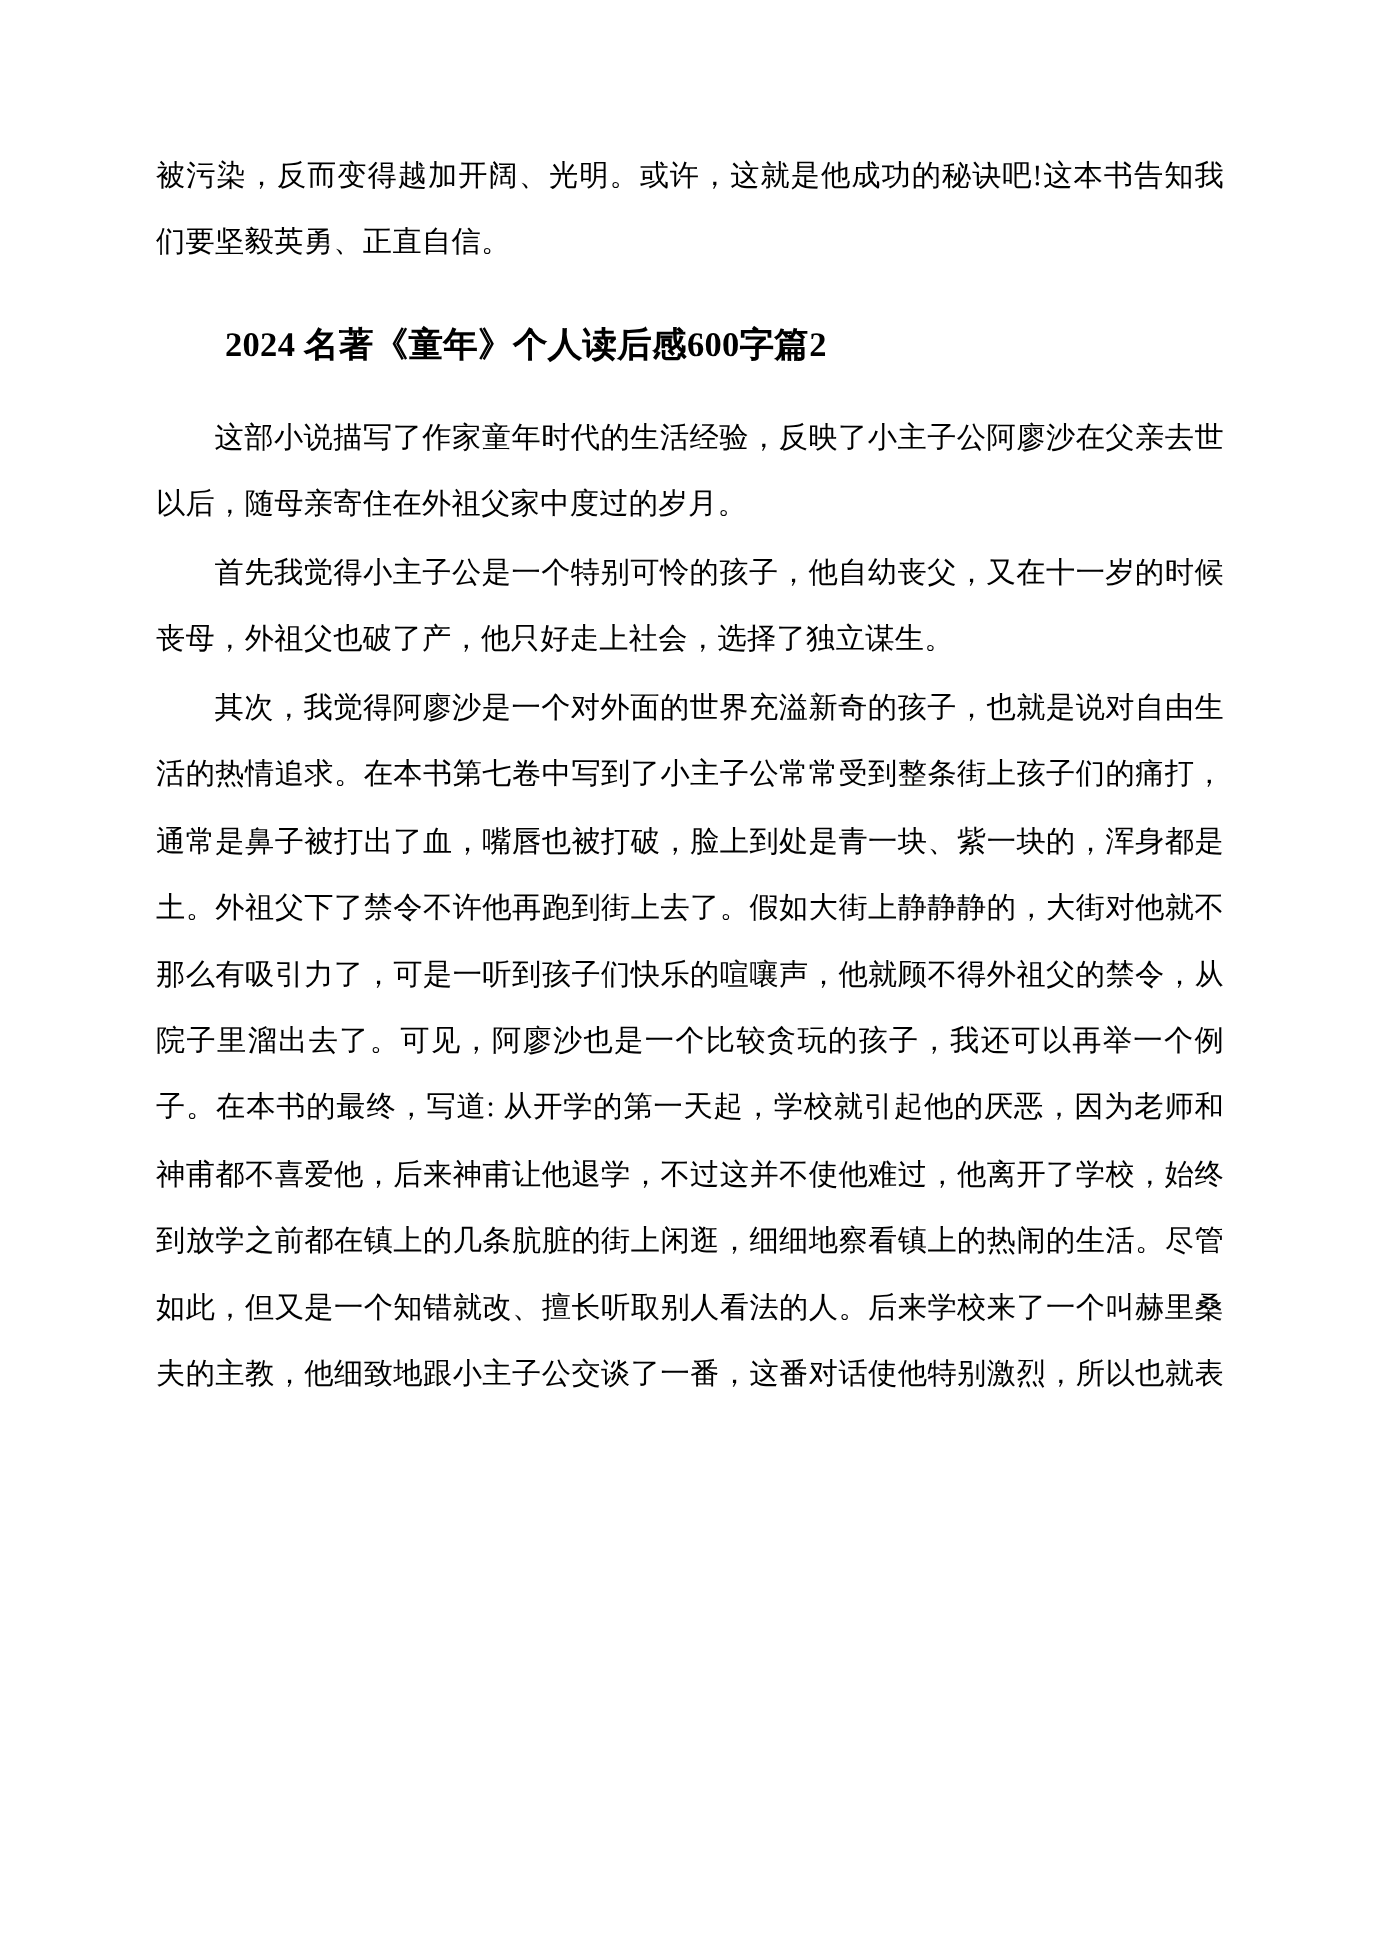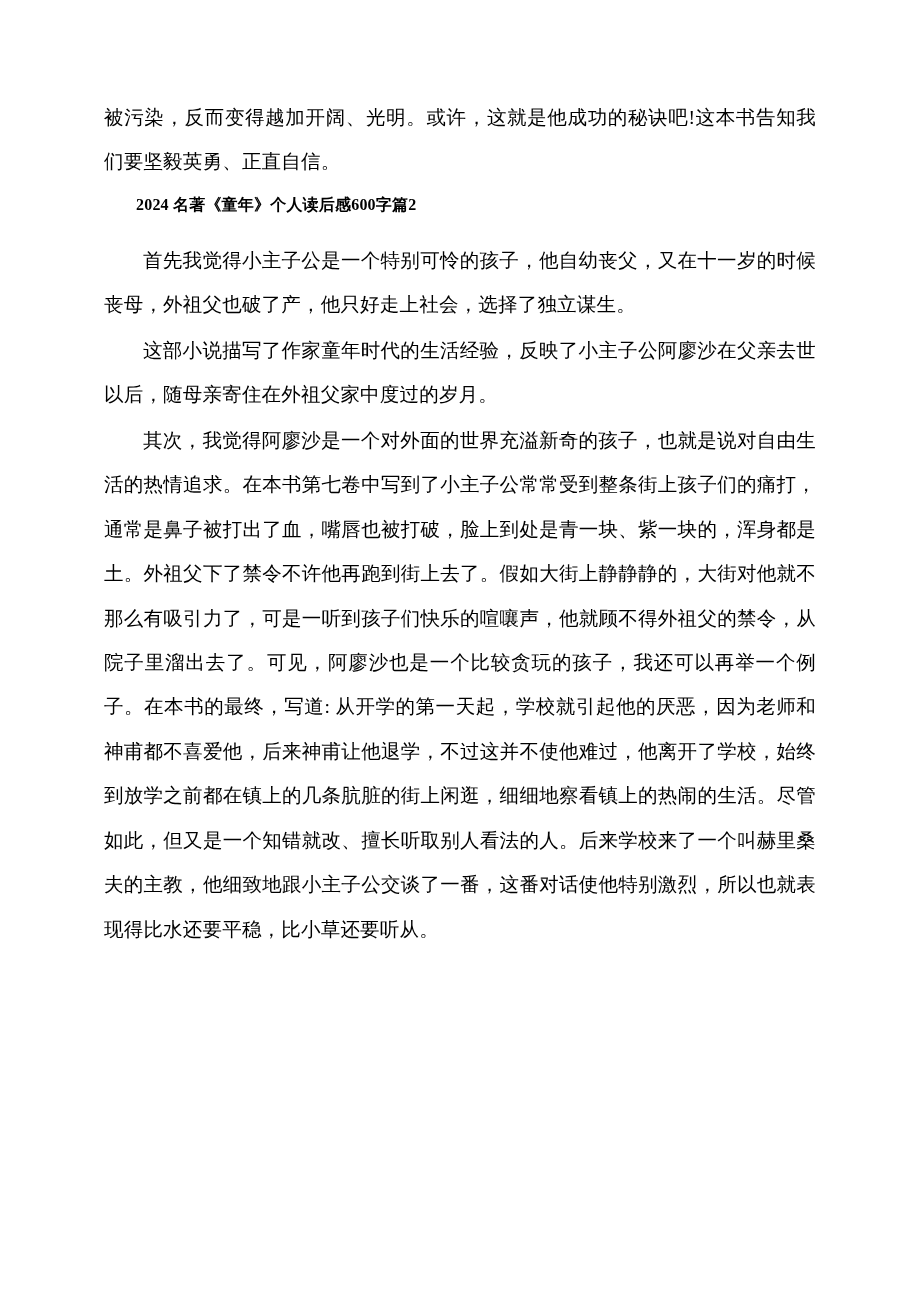--- a/index.html
+++ b/index.html
@@ -30,31 +30,31 @@
     letter-spacing: 0.2px;
   }
   .para {
     margin: 0 0 1px 0;
     text-indent: 0;
   }
   .para.indent {
     text-indent: 2em;
   }
   .heading {
-    margin: 4px 0 18px 0;
+    margin: 22px 0 18px 0;
     text-indent: 2em;
     font-weight: bold;
-    font-size: 16px;
+    font-size: 23px;
     line-height: 2.0;
   }
 </style>
 </head>
 <body>
 
 <div class="page">
   <div class="doc-body">
     <p class="para">被污染，反而变得越加开阔、光明。或许，这就是他成功的秘诀吧!这本书告知我们要坚毅英勇、正直自信。</p>
     <p class="heading">2024 名著《童年》个人读后感600字篇2</p>
+    <p class="para indent">这部小说描写了作家童年时代的生活经验，反映了小主子公阿廖沙在父亲去世以后，随母亲寄住在外祖父家中度过的岁月。</p>
     <p class="para indent">首先我觉得小主子公是一个特别可怜的孩子，他自幼丧父，又在十一岁的时候丧母，外祖父也破了产，他只好走上社会，选择了独立谋生。</p>
-    <p class="para indent">这部小说描写了作家童年时代的生活经验，反映了小主子公阿廖沙在父亲去世以后，随母亲寄住在外祖父家中度过的岁月。</p>
     <p class="para indent">其次，我觉得阿廖沙是一个对外面的世界充溢新奇的孩子，也就是说对自由生活的热情追求。在本书第七卷中写到了小主子公常常受到整条街上孩子们的痛打，通常是鼻子被打出了血，嘴唇也被打破，脸上到处是青一块、紫一块的，浑身都是土。外祖父下了禁令不许他再跑到街上去了。假如大街上静静静的，大街对他就不那么有吸引力了，可是一听到孩子们快乐的喧嚷声，他就顾不得外祖父的禁令，从院子里溜出去了。可见，阿廖沙也是一个比较贪玩的孩子，我还可以再举一个例子。在本书的最终，写道: 从开学的第一天起，学校就引起他的厌恶，因为老师和神甫都不喜爱他，后来神甫让他退学，不过这并不使他难过，他离开了学校，始终到放学之前都在镇上的几条肮脏的街上闲逛，细细地察看镇上的热闹的生活。尽管如此，但又是一个知错就改、擅长听取别人看法的人。后来学校来了一个叫赫里桑夫的主教，他细致地跟小主子公交谈了一番，这番对话使他特别激烈，所以也就表现得比水还要平稳，比小草还要听从。</p>
   </div>
 </div>
 
 </body></html>

